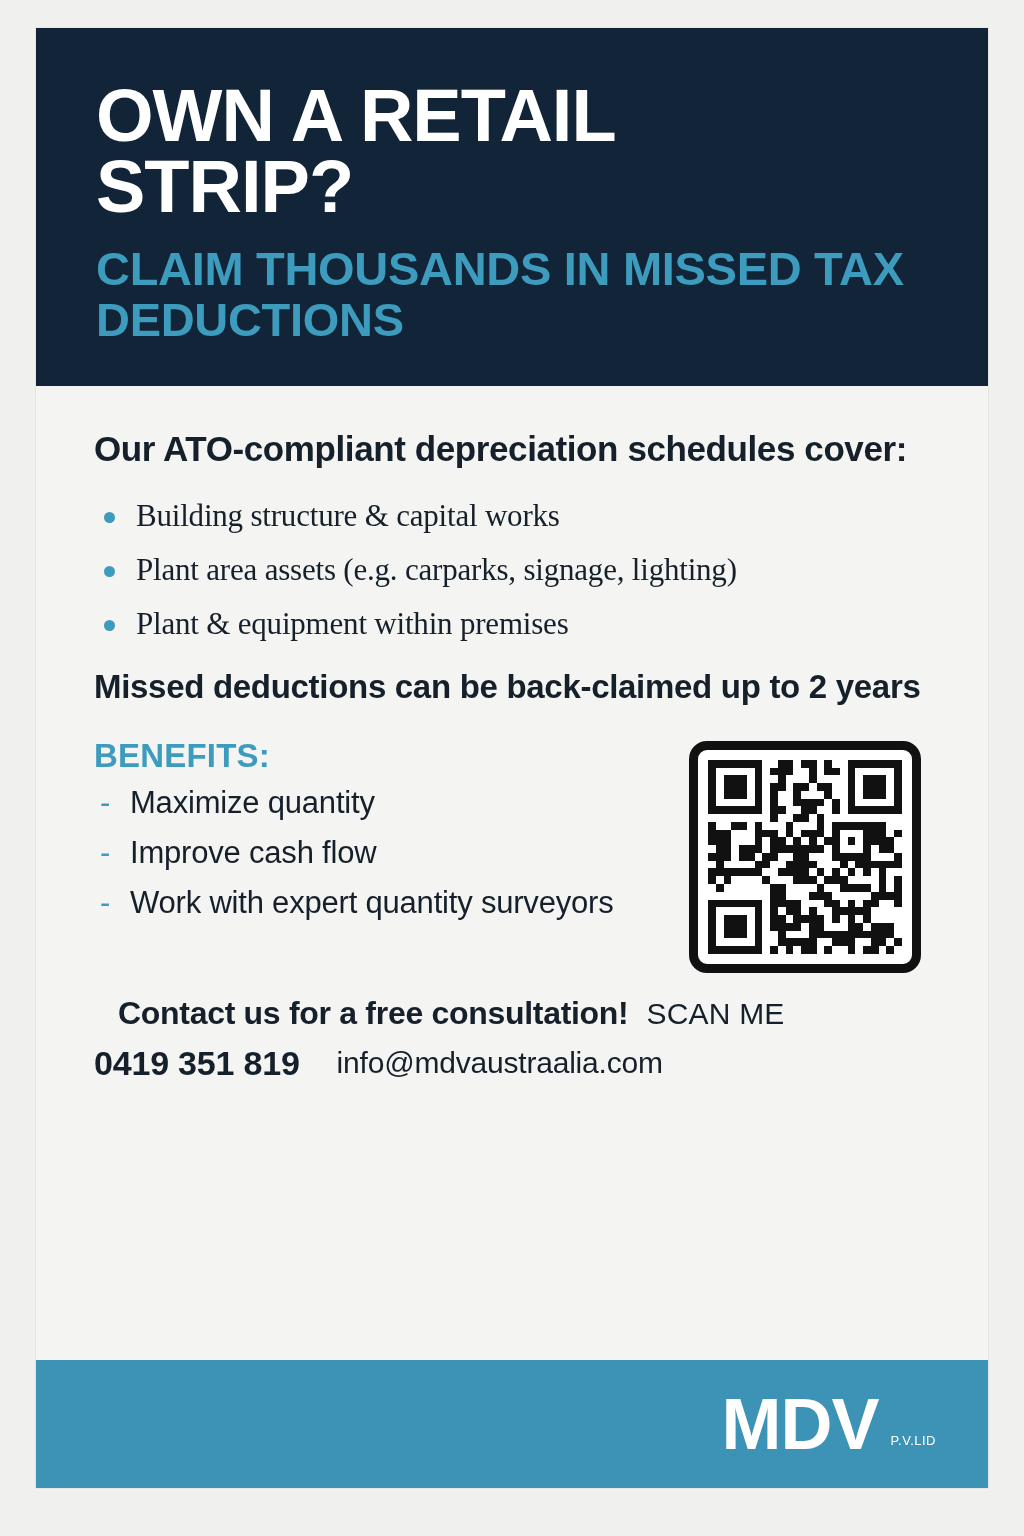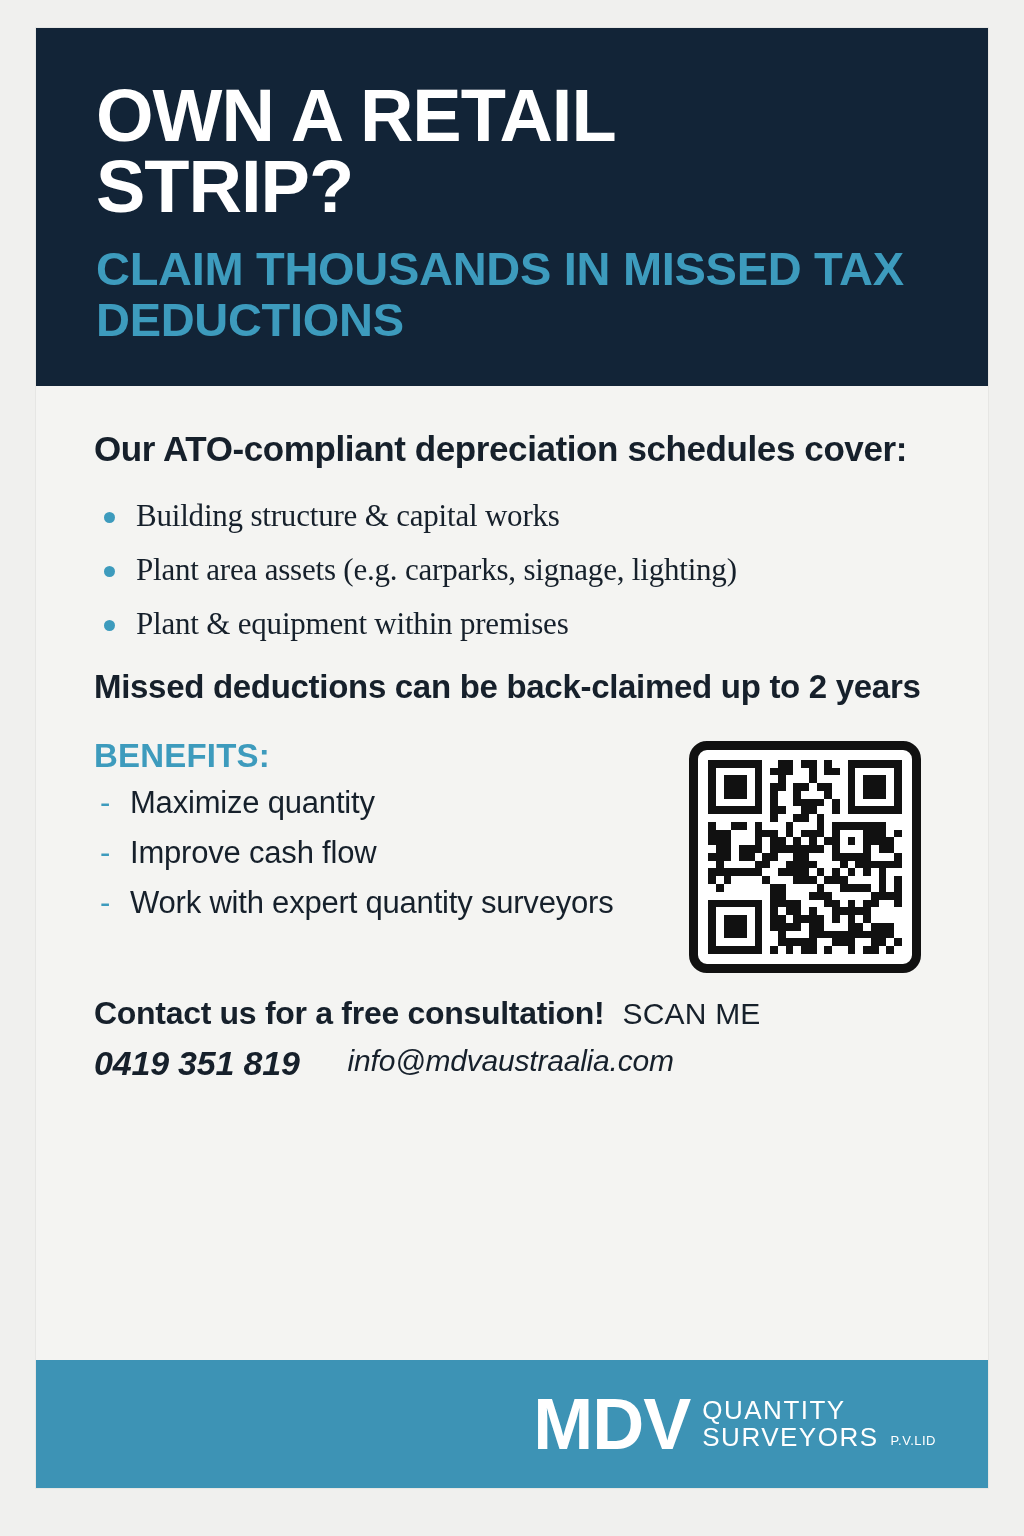--- a/index.html
+++ b/index.html
@@ -162,37 +162,37 @@
   .qr-grid i { background: transparent; display: block; }
   .qr-grid i.on { background: #111111; }
 
   .contact {
     margin-top: 22px;
   }
   .contact-line1 {
     display: flex;
     align-items: baseline;
     gap: 18px;
+    margin-left: 24px;
   }
   .contact-head {
     font-size: 32px;
     font-weight: bold;
     letter-spacing: -0.3px;
   }
   .scan-me {
     font-size: 30px;
     letter-spacing: 0.2px;
     color: #16202b;
   }
   .contact-line2 {
     display: flex;
-    align-items: flex-start;
-    gap: 48px;
+    align-items: center;
+    gap: 37px;
     margin-top: 12px;
-    font-style: italic;
   }
   .phone {
     font-size: 34px;
     font-weight: bold;
     letter-spacing: -0.2px;
   }
   .email {
     font-size: 30px;
     letter-spacing: -0.2px;
   }
@@ -915,22 +915,18 @@
           <span class="phone">0419 351 819</span>
           <span class="email">info@mdvaustraalia.com</span>
         </div>
       </div>
 
     </div>
 
     <div class="footer">
       <div class="logo">
         <span class="logo-mark">MDV</span>
-        <span class="logo-text">
-          <span class="l1">QUANTITY</span>
-          <span class="l2">SURVEYORS</span>
-        </span>
         <span class="logo-suffix">P.V.LID</span>
       </div>
     </div>
 
   </div>
 </div>
 
 </body></html>

